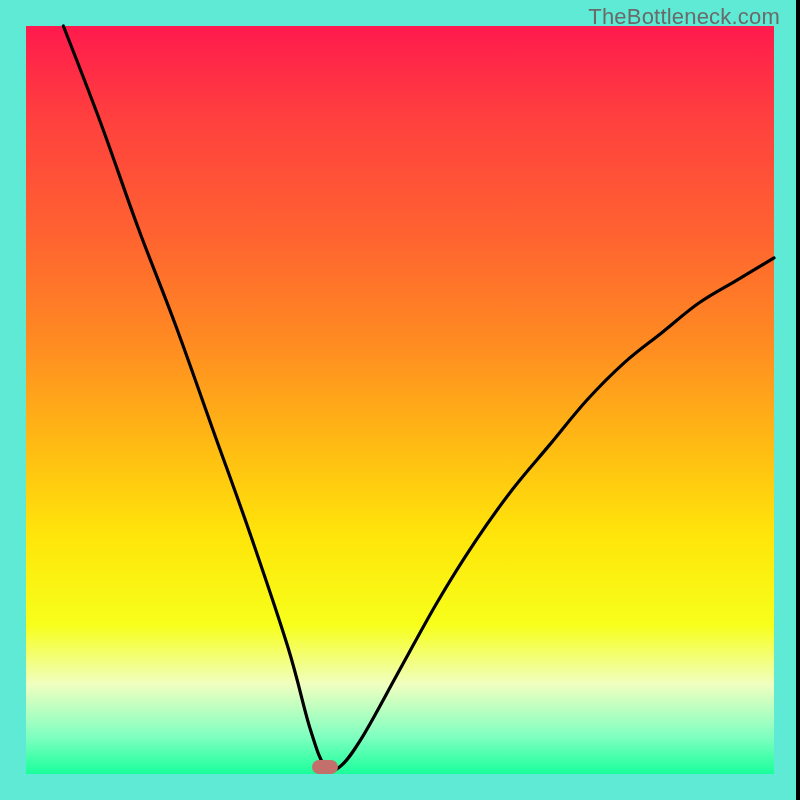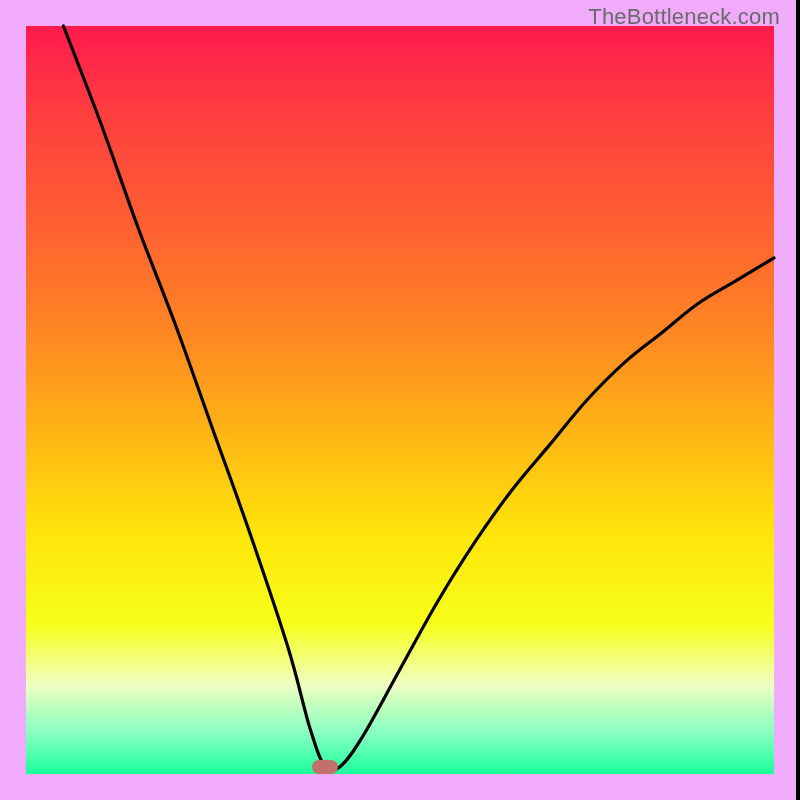--- a/index.html
+++ b/index.html
@@ -8,21 +8,21 @@
     width: 800px;
     height: 800px;
     overflow: hidden;
     background: #000;
     font-family: Arial, Helvetica, sans-serif;
   }
   .frame {
     position: relative;
     width: 796px;
     height: 800px;
-    background: #f0abfc;
+    background: #5eead4;
   }
   .plot-area {
     position: absolute;
     left: 26px;
     top: 26px;
     width: 748px;
     height: 748px;
     background: linear-gradient(
       to bottom,
       #ff1a4d 0%,

